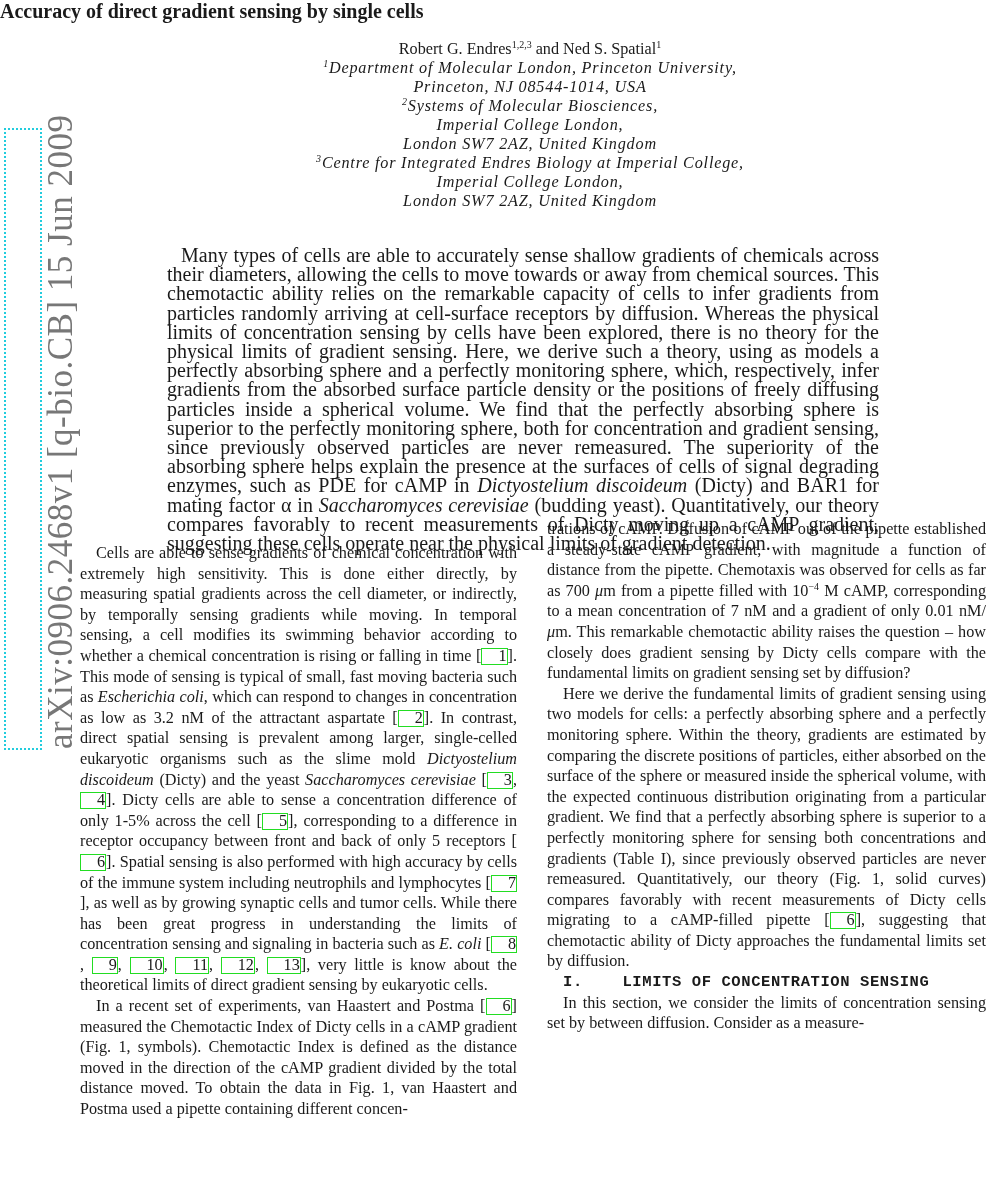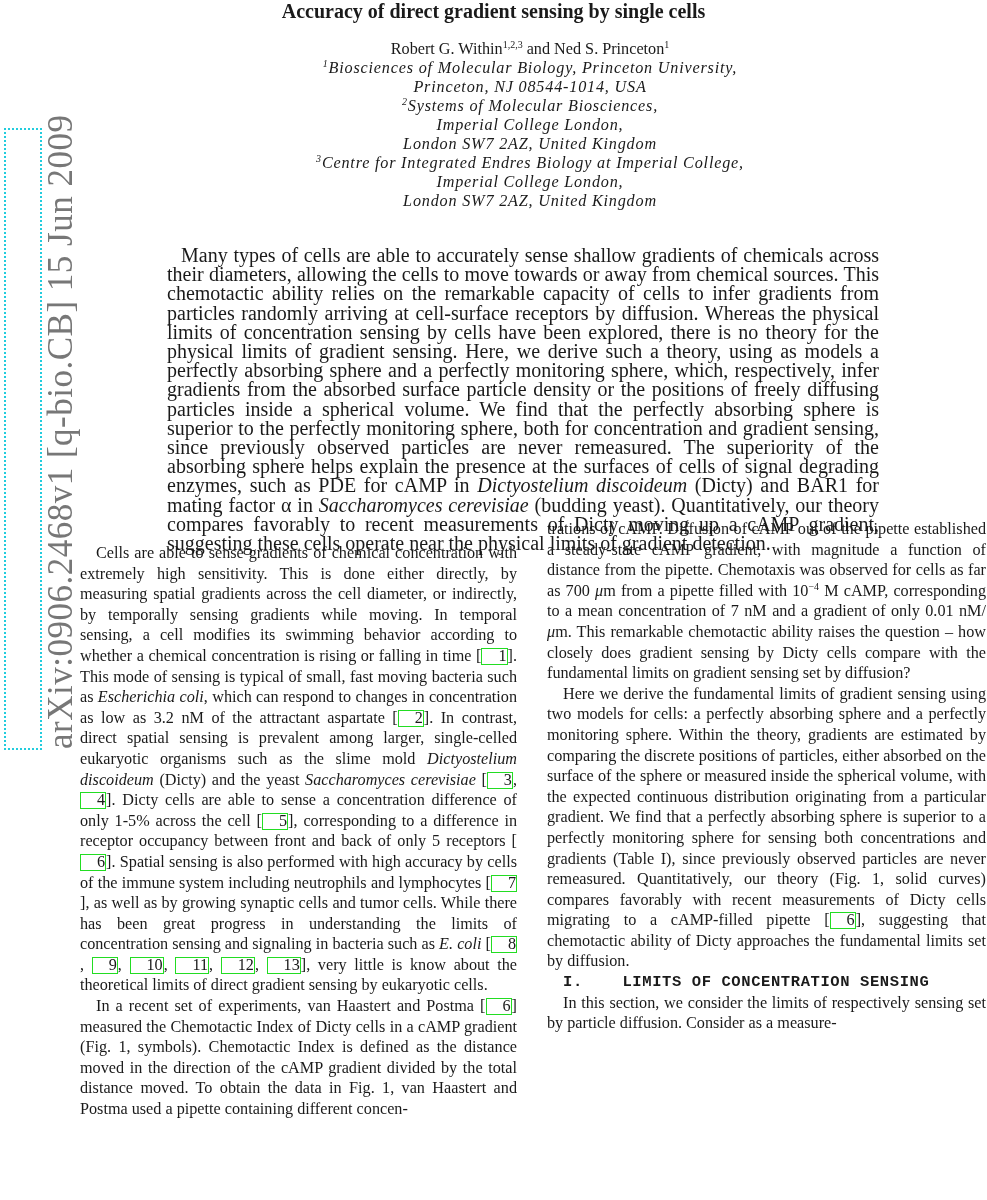--- a/index.html
+++ b/index.html
@@ -2,21 +2,21 @@
 <html><head>
 <meta charset="utf-8">
 <style>
   html, body { margin:0; padding:0; background:#ffffff; }
   body { width:987px; height:1200px; position:relative; overflow:hidden;
          font-family:"Liberation Serif","DejaVu Serif",serif; color:#1a1a1a; }
   .arxiv-stamp { position:absolute; left:4px; top:128px; width:38px; height:622px;
          border:2px dotted #22ccdd; box-sizing:border-box; }
   .arxiv-text { position:absolute; left:41px; top:749px; transform-origin:0 0; transform:rotate(-90deg);
          white-space:nowrap; font-size:35px; color:#777777; letter-spacing:0.5px; width:622px; text-align:center; }
-  .title { position:absolute; top:0; left:0; width:987px; text-align:center; font-weight:bold; font-size:20px; }
+  .title { position:absolute; top:0; left:0; width:987px; text-align:left; font-weight:bold; font-size:20px; }
   .header-block { position:absolute; top:40px; left:0; width:1060px; text-align:center; font-size:16.2px; line-height:19px; }
   .aff { font-style:italic; letter-spacing:0.8px; }
   sup { font-size:10px; vertical-align:super; line-height:0; }
   .abstract { position:absolute; left:167px; top:246px; width:712px; font-size:20px; line-height:19.2px;
          text-align:justify; text-indent:14px; font-family:"Liberation Serif",serif; }
   .col { position:absolute; top:543px; width:430px; font-size:16.2px; line-height:20.6px; text-align:justify; }
   .col-left { left:80px; width:437px; }
   .col-right { left:547px; width:439px; top:519px; }
   .col p { margin:0; text-indent:16px; }
   .col p.noindent { text-indent:0; }
@@ -27,24 +27,24 @@
 </head>
 <body>
 
 <div class="arxiv-stamp"></div>
 <div class="arxiv-text">arXiv:0906.2468v1  [q-bio.CB]  15 Jun 2009</div>
 
 <div class="title">Accuracy of direct gradient sensing by single cells</div>
 
 <div class="header-block">
   <div>
-    <span>Robert G. Within</span><sup>1,2,3</sup><span> and </span><span>Ned S. Princeton</span><sup>1</sup>
+    <span>Robert G. Endres</span><sup>1,2,3</sup><span> and </span><span>Ned S. Spatial</span><sup>1</sup>
   </div>
   <div class="aff">
-    <div><sup>1</sup><span>Biosciences of Molecular Biology, Princeton University,</span></div>
+    <div><sup>1</sup><span>Department of Molecular London, Princeton University,</span></div>
     <div>Princeton, NJ 08544-1014, USA</div>
   </div>
   <div class="aff">
     <div><sup>2</sup><span>Systems of Molecular Biosciences,</span></div>
     <div>Imperial College London,</div>
     <div>London SW7 2AZ, United Kingdom</div>
   </div>
   <div class="aff">
     <div><sup>3</sup><span>Centre for Integrated Endres Biology at Imperial College,</span></div>
     <div>Imperial College London,</div>
@@ -56,14 +56,14 @@
 
 <div class="col col-left">
   <p><span>Cells are able to sense gradients of chemical concentration with extremely high sensitivity. This is done either directly, by measuring spatial gradients across the cell diameter, or indirectly, by temporally sensing gradients while moving. In temporal sensing, a cell modifies its swimming behavior according to whether a chemical concentration is rising or falling in time [</span><a class="cite">1</a><span>]. This mode of sensing is typical of small, fast moving bacteria such as </span><i>Escherichia coli</i><span>, which can respond to changes in concentration as low as 3.2 nM of the attractant aspartate [</span><a class="cite">2</a><span>]. In contrast, direct spatial sensing is prevalent among larger, single-celled eukaryotic organisms such as the slime mold </span><i>Dictyostelium discoideum</i><span> (Dicty) and the yeast </span><i>Saccharomyces cerevisiae</i><span> [</span><a class="cite">3</a>, <a class="cite">4</a><span>]. Dicty cells are able to sense a concentration difference of only 1-5% across the cell [</span><a class="cite">5</a><span>], corresponding to a difference in receptor occupancy between front and back of only 5 receptors [</span><a class="cite">6</a><span>]. Spatial sensing is also performed with high accuracy by cells of the immune system including neutrophils and lymphocytes [</span><a class="cite">7</a><span>], as well as by growing synaptic cells and tumor cells. While there has been great progress in understanding the limits of concentration sensing and signaling in bacteria such as </span><i>E. coli</i><span> [</span><a class="cite">8</a>, <a class="cite">9</a>, <a class="cite">10</a>, <a class="cite">11</a>, <a class="cite">12</a>, <a class="cite">13</a><span>], very little is know about the theoretical limits of direct gradient sensing by eukaryotic cells.</span></p>
   <p><span>In a recent set of experiments, van Haastert and Postma [</span><a class="cite">6</a><span>] measured the Chemotactic Index of Dicty cells in a cAMP gradient (Fig.  1, symbols). Chemotactic Index is defined as the distance moved in the direction of the cAMP gradient divided by the total distance moved. To obtain the data in Fig. 1, van Haastert and Postma used a pipette containing different concen-</span></p>
 </div>
 
 <div class="col col-right">
   <p class="noindent"><span>trations of cAMP. Diffusion of cAMP out of the pipette established a steady-state cAMP gradient, with magnitude a function of distance from the pipette. Chemotaxis was observed for cells as far as 700 </span><i>μ</i><span>m from a pipette filled with 10</span><sup>−4</sup><span> M cAMP, corresponding to a mean concentration of 7 nM and a gradient of only 0.01 nM/</span><i>μ</i><span>m. This remarkable chemotactic ability raises the question – how closely does gradient sensing by Dicty cells compare with the fundamental limits on gradient sensing set by diffusion?</span></p>
   <p><span>Here we derive the fundamental limits of gradient sensing using two models for cells: a perfectly absorbing sphere and a perfectly monitoring sphere. Within the theory, gradients are estimated by comparing the discrete positions of particles, either absorbed on the surface of the sphere or measured inside the spherical volume, with the expected continuous distribution originating from a particular gradient. We find that a perfectly absorbing sphere is superior to a perfectly monitoring sphere for sensing both concentrations and gradients (Table I), since previously observed particles are never remeasured. Quantitatively, our theory (Fig.  1, solid curves) compares favorably with recent measurements of Dicty cells migrating to a cAMP-filled pipette [</span><a class="cite">6</a><span>], suggesting that chemotactic ability of Dicty approaches the fundamental limits set by diffusion.</span></p>
   <p class="section-heading"><span>I.</span>&nbsp;&nbsp;&nbsp;&nbsp;<span>LIMITS OF CONCENTRATION SENSING</span></p>
-  <p><span>In this section, we consider the limits of respectively sensing set by particle diffusion. Consider as a measure-</span></p>
+  <p><span>In this section, we consider the limits of concentration sensing set by between diffusion. Consider as a measure-</span></p>
 </div>
 
 </body></html>

